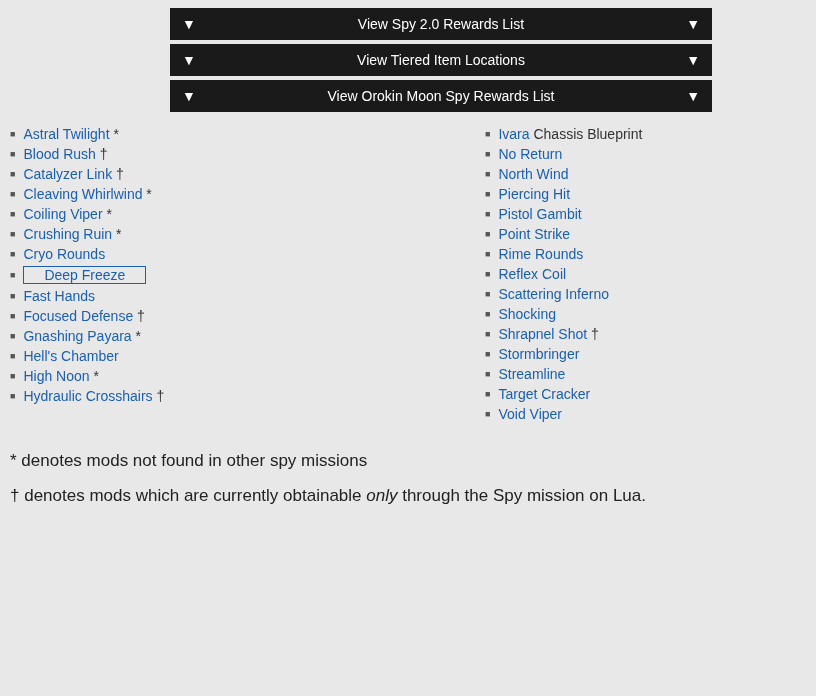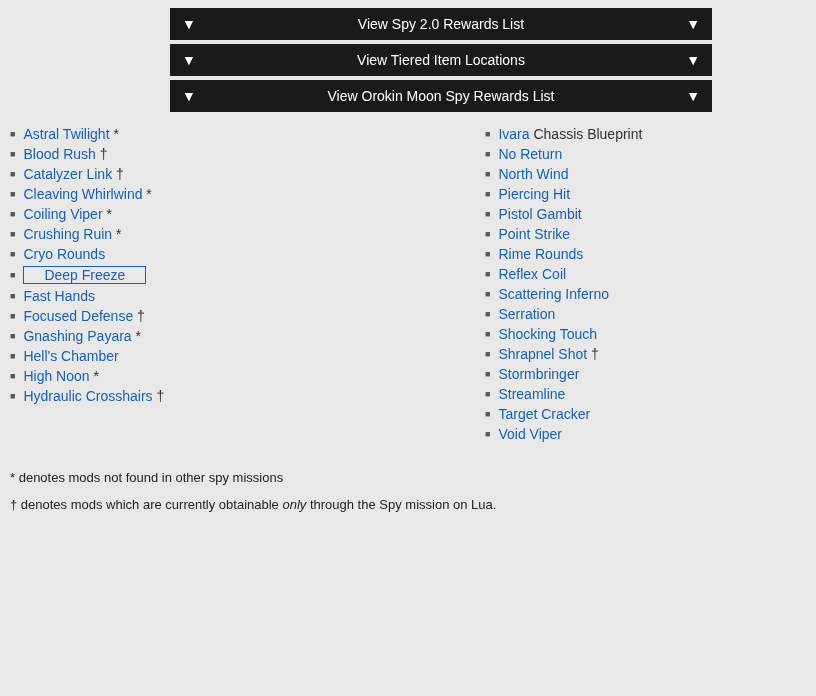--- a/index.html
+++ b/index.html
@@ -74,21 +74,21 @@
       flex-shrink: 0;
     }
 
     .item-list li a {
       color: #1a5fb4;
       text-decoration: none;
     }
 
     .footnotes {
       padding: 12px 10px 10px 10px;
-      font-size: 13px;
+      font-size: 17px;
       color: #222;
       line-height: 1.8;
     }
 
     .footnotes p {
       margin-bottom: 4px;
     }
 
     em {
       font-style: italic;
@@ -189,24 +189,21 @@
         <li>
           <a href="#">Rime Rounds</a>
         </li>
         <li>
           <a href="#">Reflex Coil</a>
         </li>
         <li>
           <a href="#">Scattering Inferno</a>
         </li>
         <li>
-          <a href="#">Serration</a>
-        </li>
-        <li>
-          <a href="#">Shocking Touch</a>
+          <a href="#">Shocking</a>
         </li>
         <li>
           <a href="#">Shrapnel Shot</a>&nbsp;†
         </li>
         <li>
           <a href="#">Stormbringer</a>
         </li>
         <li>
           <a href="#">Streamline</a>
         </li>

